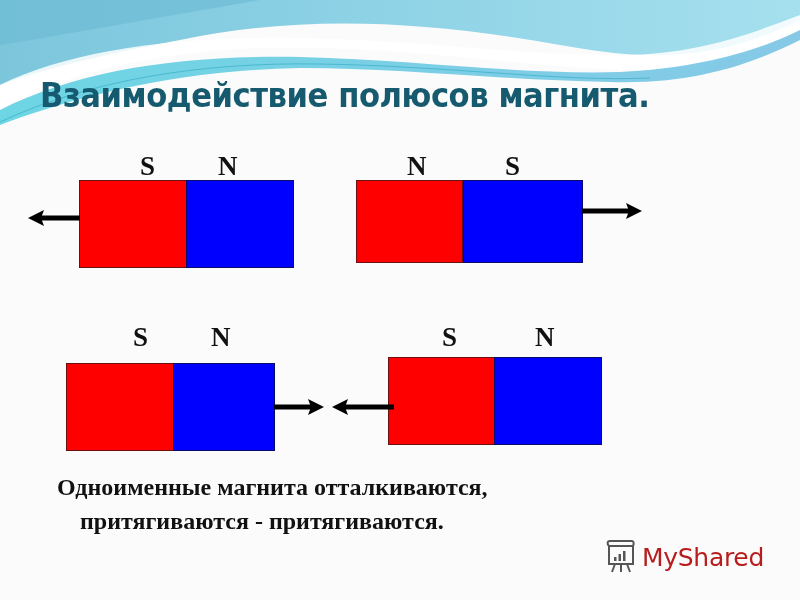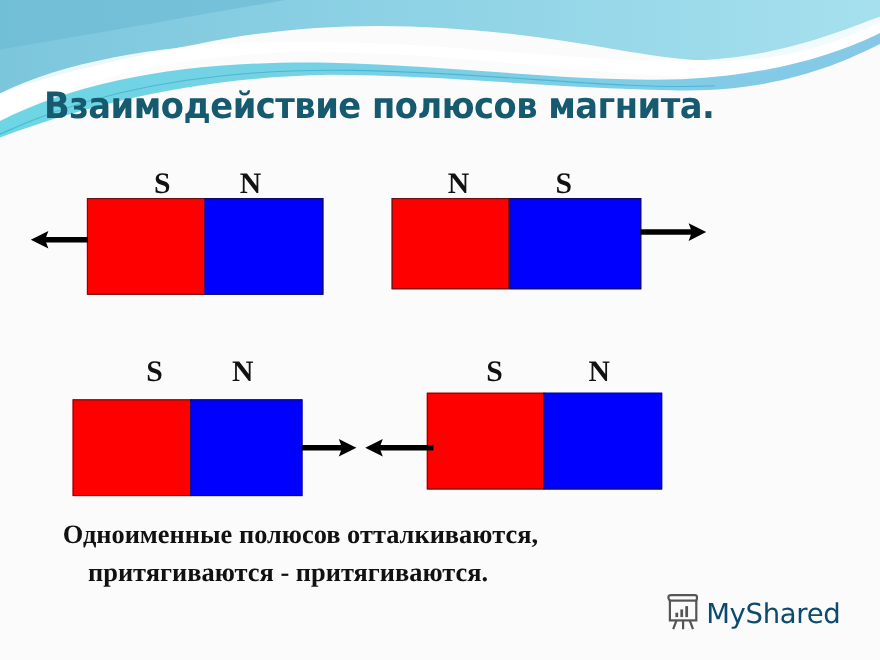--- a/index.html
+++ b/index.html
@@ -6,21 +6,21 @@
     body { width: 800px; height: 600px; position: relative; overflow: hidden; background: #fbfbfb; font-family: "Liberation Sans", sans-serif; }
     .bg-wave { position: absolute; left: 0; top: 0; width: 800px; height: 140px; }
     .title { position: absolute; left: 40px; top: 76px; font-family: "DejaVu Sans", sans-serif; font-weight: bold; font-size: 33px; color: #155a6e; letter-spacing: -0.5px; white-space: nowrap; transform: scaleX(0.93); transform-origin: left top; }
     .pole-label { position: absolute; font-family: "Liberation Serif", serif; font-weight: bold; font-size: 27px; color: #111; line-height: 1; }
     .half { position: absolute; box-sizing: border-box; border: 1px solid #5a0d0d; }
     .red { background: #ff0000; border-color: #6b1010; }
     .blue { background: #0000ff; border-color: #0a0a6b; }
     .arrow { position: absolute; }
     .caption { position: absolute; font-family: "Liberation Serif", serif; font-weight: bold; font-size: 24px; color: #111; white-space: nowrap; }
     .logo { position: absolute; left: 606px; top: 540px; display: flex; align-items: center; gap: 6px; }
-    .logo-text { font-family: "DejaVu Sans", sans-serif; font-size: 25px; color: #0c4a6e; letter-spacing: -0.3px; }
+    .logo-text { font-family: "DejaVu Sans", sans-serif; font-size: 25px; color: #b91c1c; letter-spacing: -0.3px; }
   </style>
 </head>
 <body>
 
 <svg class="bg-wave" viewBox="0 0 800 140" preserveAspectRatio="none">
   <defs>
     <linearGradient id="g1" x1="0" y1="0" x2="1" y2="0">
       <stop offset="0" stop-color="#7cc6dc"></stop>
       <stop offset="0.5" stop-color="#8fd3e6"></stop>
       <stop offset="1" stop-color="#a6e0ee"></stop>
@@ -76,21 +76,21 @@
   <div class="pole-label" style="left:442px; top:324px;">S</div>
   <div class="pole-label" style="left:535px; top:324px;">N</div>
   <div class="half red" style="left:388px; top:357px; width:107px; height:88px;"></div>
   <div class="half blue" style="left:494px; top:357px; width:108px; height:88px;"></div>
   <svg class="arrow" style="left:330px; top:397px;" width="66" height="20">
     <line x1="14" y1="10" x2="64" y2="10" stroke="#000" stroke-width="5"></line>
     <polygon points="2,10 18,2 15,10 18,18" fill="#000"></polygon>
   </svg>
 </div>
 
-<div class="caption" style="left:57px; top:474px;">Одноименные полюсов отталкиваются,</div>
+<div class="caption" style="left:57px; top:474px;">Одноименные магнита отталкиваются,</div>
 <div class="caption" style="left:80px; top:508px;">притягиваются  - притягиваются.</div>
 
 <div class="logo">
   <svg width="30" height="34" viewBox="0 0 30 34">
     <rect x="3" y="6" width="24" height="18" fill="none" stroke="#555" stroke-width="2"></rect>
     <path d="M3,6 C1,4 1,1 4,1 L26,1 C28,1 28,4 27,6" fill="none" stroke="#555" stroke-width="2"></path>
     <rect x="8" y="17" width="2.5" height="4" fill="#555"></rect>
     <rect x="12.5" y="14" width="2.5" height="7" fill="#555"></rect>
     <rect x="17" y="11" width="2.5" height="10" fill="#555"></rect>
     <line x1="9" y1="24" x2="6" y2="32" stroke="#555" stroke-width="2"></line>

